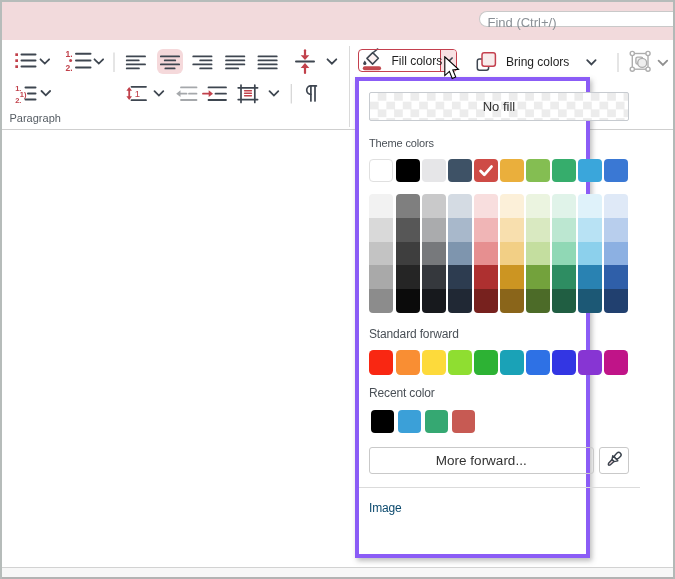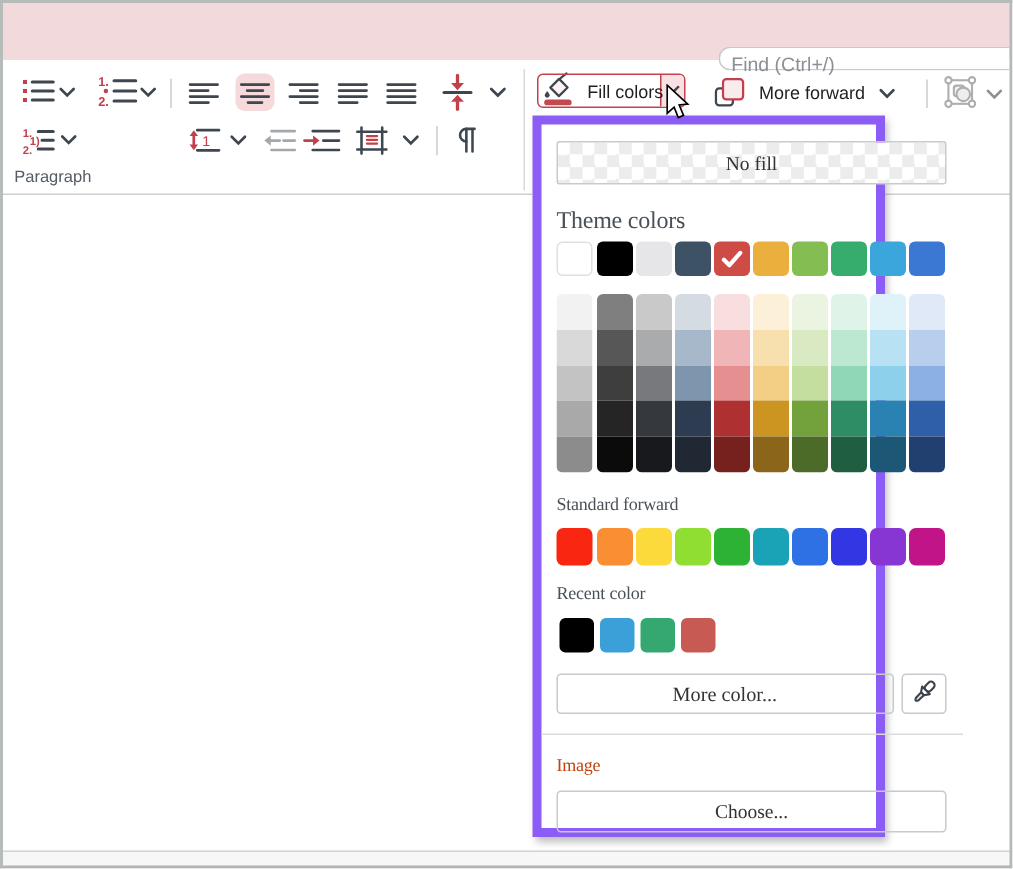--- a/index.html
+++ b/index.html
@@ -8,21 +8,21 @@
   .abs { position:absolute; }
 </style>
 </head>
 <body>
 
   <div class="abs" style="left:0;top:0;width:675px;height:1.5px;background:#b6bcba;z-index:50"></div>
   <div class="abs" style="left:0;top:0;width:1.5px;height:579px;background:#b6bcba;z-index:50"></div>
   <div class="abs" style="left:673px;top:0;width:2px;height:579px;background:#b2b9b7;z-index:50"></div>
 
   <div class="abs" style="left:1px;top:1px;width:673px;height:39px;background:#f2dadc;"></div>
-  <div class="abs" style="left:479px;top:11px;width:194px;height:16px;background:#fff;border:1px solid #c9c9c9;border-right:none;border-radius:10px 0 0 10px;z-index:5;margin-top:20px;">
+  <div class="abs" style="left:479px;top:11px;width:194px;height:16px;background:#fff;border:1px solid #c9c9c9;border-right:none;border-radius:10px 0 0 10px;z-index:5;">
     <div class="abs" style="left:7.5px;top:3px;font-size:13px;color:#8a9096;">Find (Ctrl+/)</div>
   </div>
 
   <div class="abs" style="left:1px;top:40px;width:673px;height:89.5px;background:#fff;border-bottom:1px solid #cfcfcf;"></div>
 
   <div class="abs" style="left:157.4px;top:49.4px;width:25.9px;height:24.8px;background:#f5d9db;border-radius:6px;"></div>
 
   <svg class="abs" style="left:0;top:0;" width="675" height="135" viewBox="0 0 675 135">
     <g fill="none" stroke-linecap="round">
 
@@ -139,28 +139,28 @@
   <div class="abs" style="left:9.5px;top:112px;font-size:11px;color:#555c63;">Paragraph</div>
 
   <div class="abs" style="left:358px;top:49px;width:99px;height:23px;border:1.4px solid #c4404e;border-radius:4px;overflow:hidden;">
     <div class="abs" style="left:81.2px;top:0;width:17px;height:23px;background:#f8e1e3;border-left:1.4px solid #c4404e;"></div>
     <svg class="abs" style="left:84px;top:6px;" width="12" height="10" viewBox="0 0 12 10">
       <path d="M2 1.5 l3.8 3.8 l3.8 -3.8" fill="none" stroke="#3e4650" stroke-width="1.6"></path>
     </svg>
   </div>
   <div class="abs" style="left:391.5px;top:54px;font-size:12px;color:#1f1f1f;">Fill colors</div>
 
-  <div class="abs" style="left:506px;top:54.5px;font-size:12px;color:#1f1f1f;">More forward</div>
-
-  <div class="abs" style="left:355px;top:77px;width:235px;height:481px;background:#fff;border:6px solid #8b5cf6;box-shadow:2px 3px 5px rgba(110,110,110,.45);z-index:10;font-family:Liberation Serif, serif;">
+  <div class="abs" style="left:506px;top:54.5px;font-size:12px;color:#1f1f1f;">Bring colors</div>
+
+  <div class="abs" style="left:355px;top:77px;width:235px;height:481px;background:#fff;border:4px solid #8b5cf6;box-shadow:2px 3px 5px rgba(110,110,110,.45);z-index:10;">
 
     <div class="abs" style="left:10px;top:11px;width:260px;height:29px;border:1px solid #c7cbd0;border-radius:2px;
       background-image:conic-gradient(#ececec 25%, #fff 0 50%, #ececec 0 75%, #fff 0);background-size:16.4px 16.4px;
       text-align:center;line-height:27px;font-size:13px;color:#333;">No fill</div>
-    <div class="abs" style="left:10px;top:56px;font-size:16px;letter-spacing:-0.15px;color:#4a5057;">Theme colors</div>
+    <div class="abs" style="left:10px;top:56px;font-size:11px;letter-spacing:-0.15px;color:#4a5057;">Theme colors</div>
     <div id="themerow">
       <div class="abs" style="left:10.4px;top:77.5px;width:24px;height:23.5px;border-radius:4px;background:#ffffff;border:1px solid #e0e0e0;"></div>
       <div class="abs" style="left:36.5px;top:77.5px;width:24px;height:23.5px;border-radius:4px;background:#000000;"></div>
       <div class="abs" style="left:62.6px;top:77.5px;width:24px;height:23.5px;border-radius:4px;background:#e6e6e8;"></div>
       <div class="abs" style="left:88.6px;top:77.5px;width:24px;height:23.5px;border-radius:4px;background:#3e5266;"></div>
       <div class="abs" style="left:114.7px;top:77.5px;width:24px;height:23.5px;border-radius:4px;background:#ce4b46;"><svg width="24" height="23.5" viewBox="0 0 24 23.5">
           <path d="M6.6 12.1 l3.7 3.7 l7.2 -8.2" fill="none" stroke="#fff" stroke-width="2.8" stroke-linecap="round" stroke-linejoin="round"></path>
         </svg></div>
       <div class="abs" style="left:140.8px;top:77.5px;width:24px;height:23.5px;border-radius:4px;background:#eaaf3c;"></div>
       <div class="abs" style="left:166.9px;top:77.5px;width:24px;height:23.5px;border-radius:4px;background:#84be52;"></div>
@@ -254,32 +254,31 @@
       <div class="abs" style="left:245.1px;top:269px;width:24px;height:24.8px;border-radius:4.5px;background:#c01488;"></div>
     </div>
     <div class="abs" style="left:10px;top:305px;font-size:12px;letter-spacing:-0.15px;color:#4a5057;">Recent color</div>
     <div id="recentrow">
       <div class="abs" style="left:12.0px;top:328.5px;width:22.5px;height:23px;border-radius:4px;background:#000000;"></div>
       <div class="abs" style="left:39.1px;top:328.5px;width:22.5px;height:23px;border-radius:4px;background:#3ba0d8;"></div>
       <div class="abs" style="left:66.2px;top:328.5px;width:22.5px;height:23px;border-radius:4px;background:#35a872;"></div>
       <div class="abs" style="left:93.3px;top:328.5px;width:22.5px;height:23px;border-radius:4px;background:#c75a53;"></div>
     </div>
 
-    <div class="abs" style="left:10px;top:366px;width:224.5px;height:27px;border:1px solid #c9c9c9;border-radius:3px;text-align:center;line-height:25px;font-size:13.5px;color:#333;">More color...</div>
+    <div class="abs" style="left:10px;top:366px;width:224.5px;height:27px;border:1px solid #c9c9c9;border-radius:3px;text-align:center;line-height:25px;font-size:13.5px;color:#333;">More forward...</div>
     <div class="abs" style="left:240px;top:366px;width:29.5px;height:27px;border:1px solid #c9c9c9;border-radius:3px;">
       <svg width="27" height="25" viewBox="0 0 27 25">
         <g transform="translate(13.4,12.1) rotate(45)" fill="#fff" stroke="#3a424c" stroke-width="1.4" stroke-linejoin="round">
           <rect x="-2.4" y="-9.8" width="4.8" height="7.2" rx="2.3"></rect>
           <path d="M-3.6 -2.7 H3.6 L1.35 0.6 H-1.35 Z"></path>
           <path d="M-1.35 0.6 H1.35 L1.15 5.7 Q0 8.2 -1.15 5.7 Z" fill="#f7dde2"></path>
         </g>
       </svg>
     </div>
     <div class="abs" style="left:0;top:406px;width:281px;height:1px;background:#dbdbdb;"></div>
-    <div class="abs" style="left:10px;top:420px;font-size:12px;letter-spacing:-0.15px;color:#c2410c;">Image</div>
-    <div class="abs" style="left:10px;top:444px;width:260px;height:28px;border:1px solid #c9c9c9;border-radius:3px;text-align:center;line-height:26px;font-size:13px;color:#333;">Choose...</div>
+    <div class="abs" style="left:10px;top:420px;font-size:12px;letter-spacing:-0.15px;color:#0c4a6e;">Image</div>
   </div>
 
   <svg class="abs" style="left:444px;top:56.3px;z-index:20;" width="16" height="25" viewBox="0 0 16 25">
     <polygon points="0.8,0.8 0.8,19.6 5.4,15.4 8.2,22.4 11.7,20.9 8.8,14 14.5,13.4" fill="#fff" stroke="#000" stroke-width="1.1" stroke-linejoin="miter"></polygon>
   </svg>
 
   <div class="abs" style="left:0;top:567px;width:675px;height:12px;background:#f7f7f7;border-top:1px solid #d2d2d2;border-bottom:2px solid #b3b3b3;z-index:5;"></div>
 
 </body></html>

